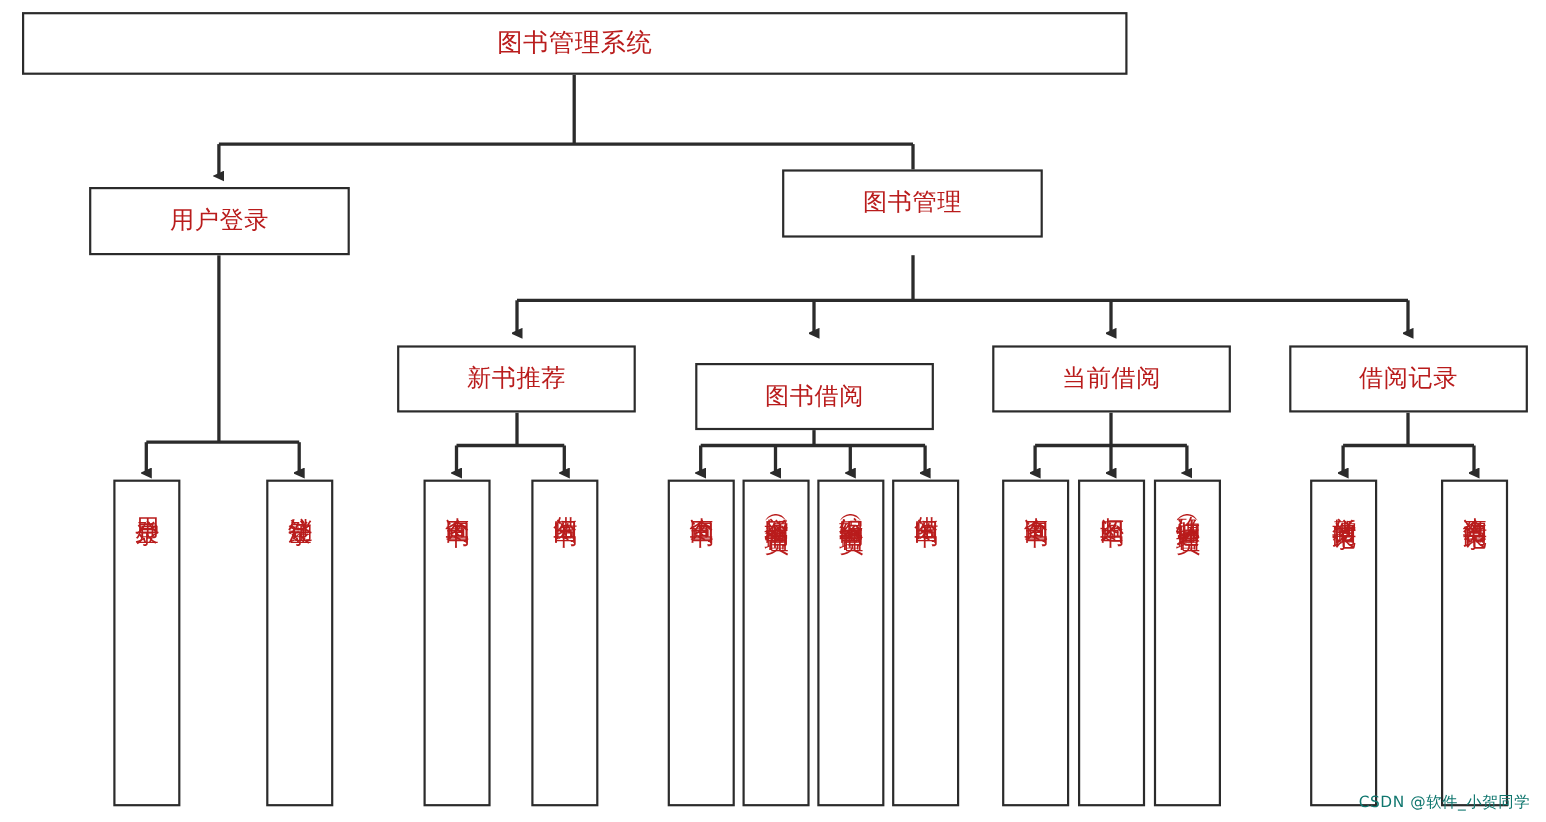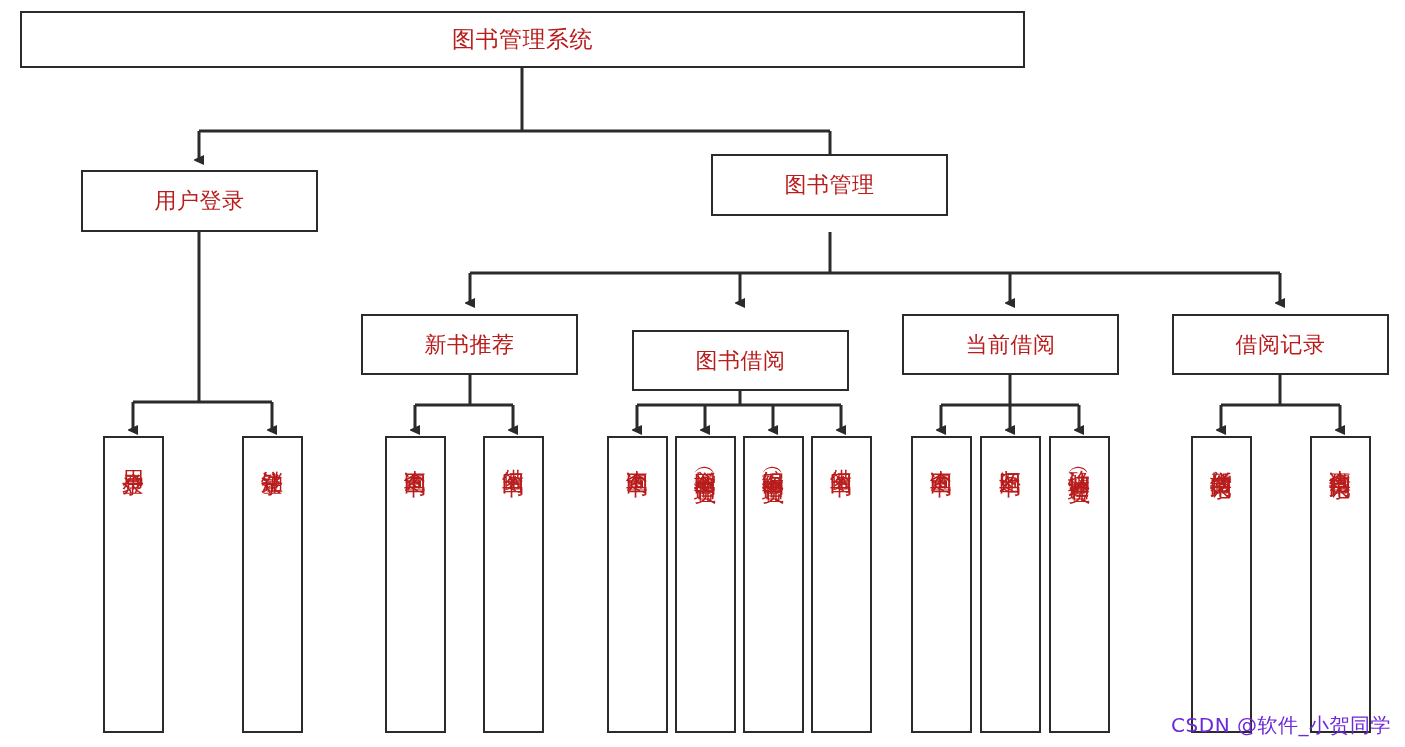--- a/index.html
+++ b/index.html
@@ -58,22 +58,22 @@
     text-orientation: upright;
     font-size: 22px;
     line-height: 1.05;
     letter-spacing: 2px;
     white-space: nowrap;
   }
   .watermark {
     position: absolute;
     right: 14px;
     bottom: 8px;
-    font-size: 20px;
-    color: #6d28d9;
+    font-size: 14px;
+    color: #0f766e;
     letter-spacing: 0.5px;
     white-space: nowrap;
   }
 </style>
 </head>
 <body>
 
 <div id="canvas">
 
   <svg id="connectors" viewBox="0 0 1405 747" xmlns="http://www.w3.org/2000/svg">

